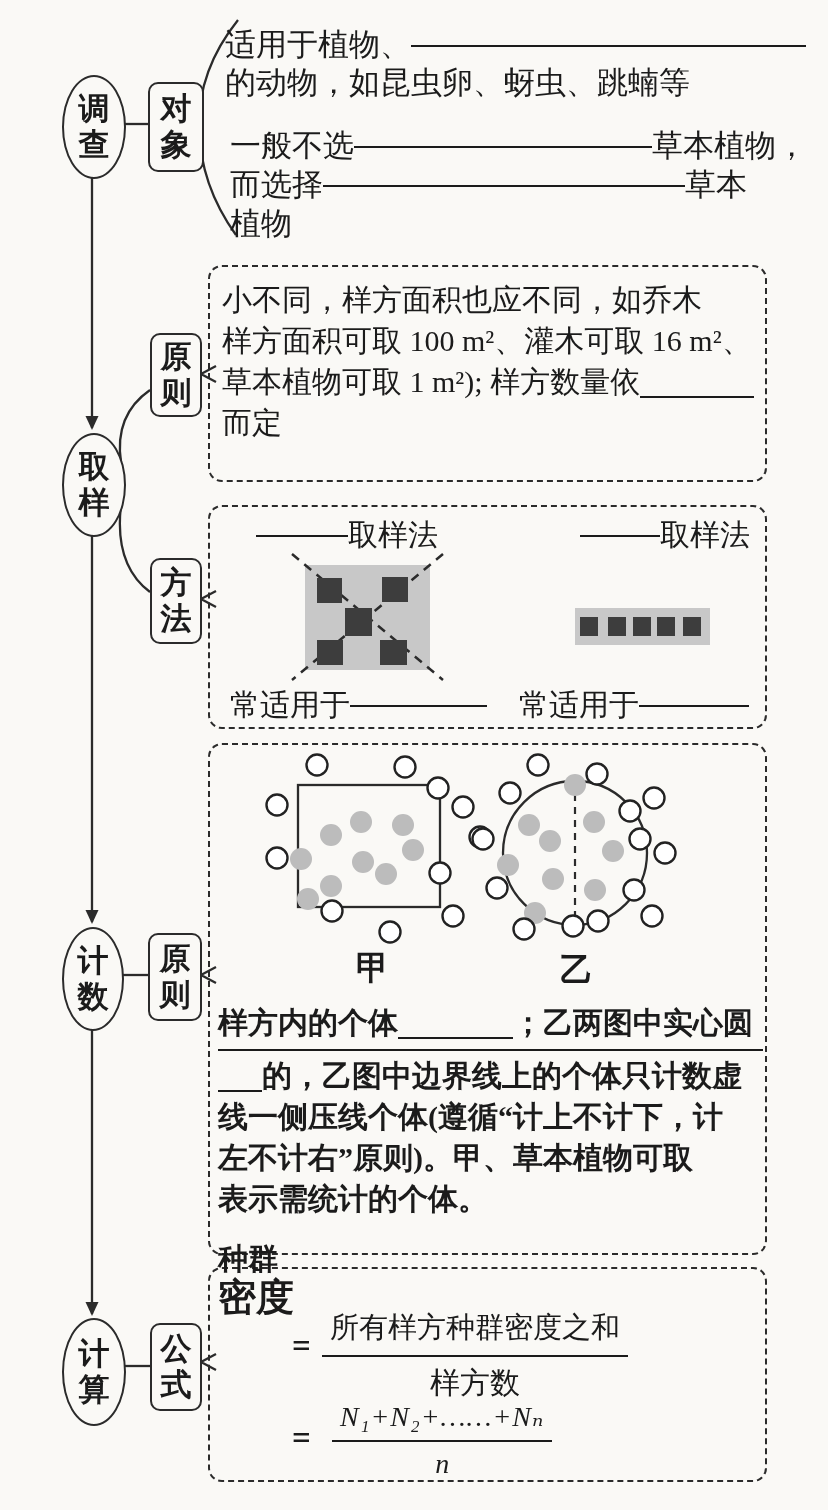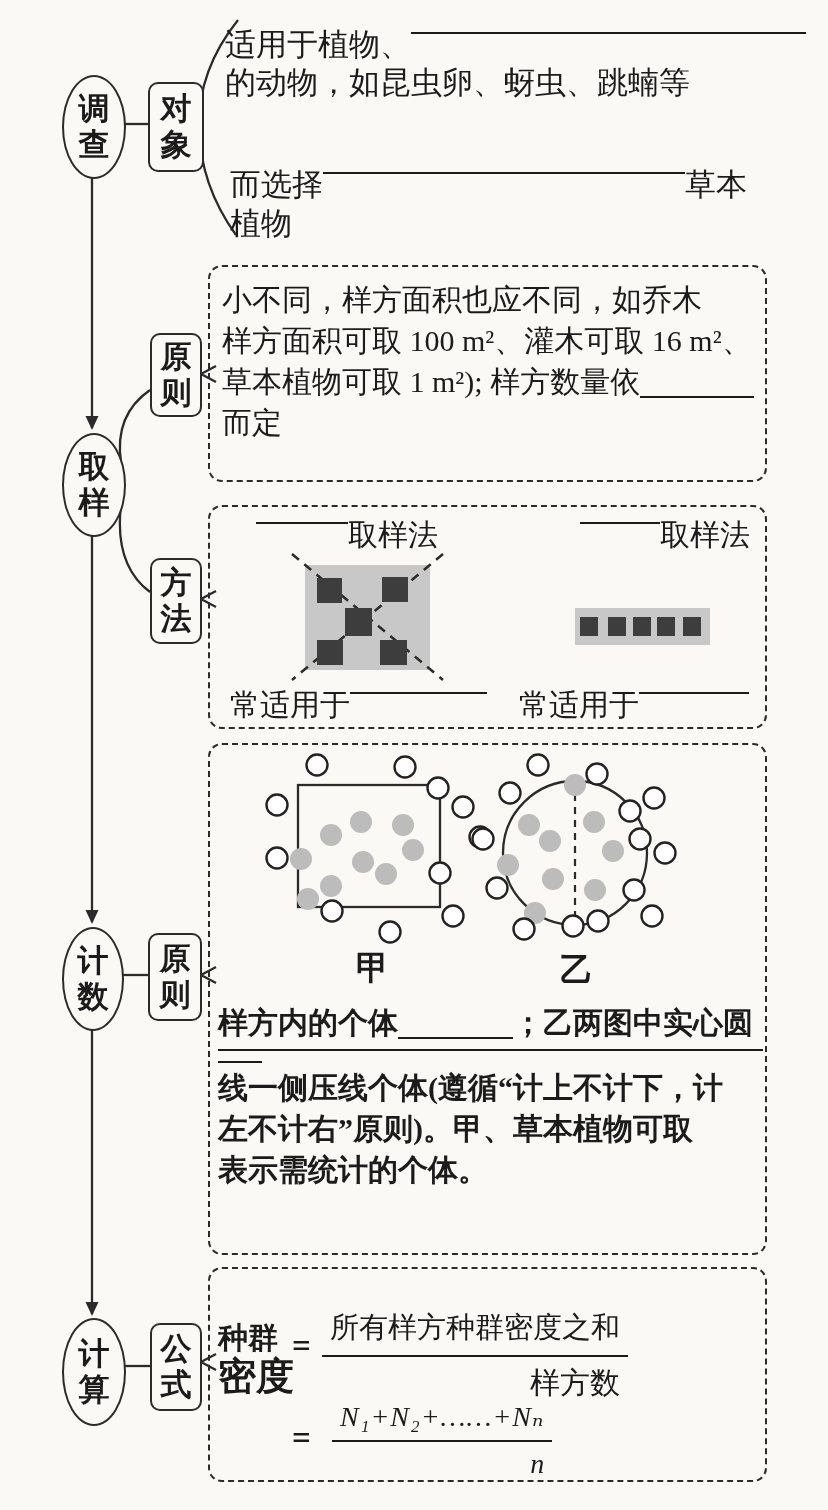--- a/index.html
+++ b/index.html
@@ -7,28 +7,28 @@
         font-family:"Liberation Serif","DejaVu Serif",serif;color:#1b1b1b;}
   
   .ellipse-node{position:absolute;border:2.4px solid #2b2b2b;border-radius:50%;
         display:flex;align-items:center;justify-content:center;background:#faf9f6;}
   .rect-node{position:absolute;border:2.4px solid #2b2b2b;border-radius:10px;
         display:flex;align-items:center;justify-content:center;background:#faf9f6;}
   .vtext{width:34px;text-align:center;word-break:break-all;font-size:31px;line-height:36px;font-weight:600;}
   
   .dbox{position:absolute;border:2.4px dashed #2b2b2b;border-radius:14px;}
   
-  .tline{position:absolute;display:flex;align-items:flex-start;white-space:nowrap;
+  .tline{position:absolute;display:flex;align-items:center;white-space:nowrap;
          font-size:31px;line-height:37px;font-family:Liberation Serif, serif;}
   .blank{display:inline-block;border-bottom:2.3px solid #1b1b1b;height:6px;margin:0 0 4px 0;flex:none;}
   .blank.grow{flex:1 1 auto;}
   .para{position:absolute;}
   .para .row{display:flex;align-items:flex-end;white-space:nowrap;font-size:30px;line-height:41px;}
   
-  .frac{position:absolute;display:inline-flex;flex-direction:column;align-items:flex-end;}
+  .frac{position:absolute;display:inline-flex;flex-direction:column;align-items:center;}
   .frac .num{padding:0 8px 7px;font-size:29px;white-space:nowrap;}
   .frac .bar{align-self:stretch;height:0;border-top:2.7px solid #1b1b1b;}
   .frac .den{padding:6px 8px 0;font-size:30px;white-space:nowrap;}
   .it{font-style:italic;font-family:"Liberation Serif","DejaVu Serif",serif;}
   .eq{position:absolute;font-size:33px;font-weight:600;}
   .figlabel{position:absolute;font-size:33px;font-weight:600;}
   
   .stroke{stroke:#2b2b2b;stroke-width:2.3;fill:none;}
   .dw{fill:#ffffff;stroke:#222222;stroke-width:2.4;}
   .dg{fill:#bcbcbc;stroke:none;}
@@ -91,20 +91,25 @@
     <span class="vtext">公式</span>
     </div>
 
   <div class="tline" style="left:225px;top:26px;width:581px;">
     <span>适用于植物、</span>
     <span class="blank grow"></span>
   </div>
   <div class="tline" style="left:225px;top:64px;">
     <span>的动物，如昆虫卵、蚜虫、跳蝻等</span>
   </div>
+  <div class="tline" style="left:230px;top:127px;">
+    <span>一般不选</span>
+    <span class="blank" style="width:298px;"></span>
+    <span>草本植物，</span>
+  </div>
   <div class="tline" style="left:230px;top:166px;">
     <span>而选择</span>
     <span class="blank" style="width:362px;"></span>
     <span>草本</span>
   </div>
   <div class="tline" style="left:230px;top:205px;">
     <span>植物</span>
   </div>
 
   <div class="dbox" style="left:208px;top:265px;width:555px;height:213px;"></div>
@@ -228,34 +233,35 @@
     <div class="row">
       <span>样方内的个体</span>
       <span class="blank" style="width:115px;"></span>
       <span>；乙两图中实心圆</span>
     </div>
     <div class="row">
       <span class="blank grow"></span>
     </div>
     <div class="row">
       <span class="blank" style="width:44px;"></span>
+      <span>的，乙图中边界线上的个体只计数虚</span>
     </div>
     <div class="row">
       <span>线一侧压线个体(遵循“计上不计下，计</span>
     </div>
     <div class="row">
       <span>左不计右”原则)。甲、草本植物可取</span>
     </div>
     <div class="row">
       <span>表示需统计的个体。</span>
     </div>
   </div>
 
   <div class="dbox" style="left:208px;top:1267px;width:555px;height:211px;"></div>
-  <div class="para" style="left:218px;top:1319px;">
+  <div class="para" style="left:218px;top:1240px;">
     <div style="font-size:30px;line-height:38px;font-weight:600;">种群</div>
     <div style="font-size:38px;line-height:38px;font-weight:600;">密度</div>
   </div>
   <div class="eq" style="left:292px;top:1328px;">=</div>
   <div class="frac" style="left:322px;top:1308px;">
     <div class="num">所有样方种群密度之和</div>
     <div class="bar"></div>
     <div class="den">样方数</div>
   </div>
   <div class="eq" style="left:292px;top:1420px;">=</div>

